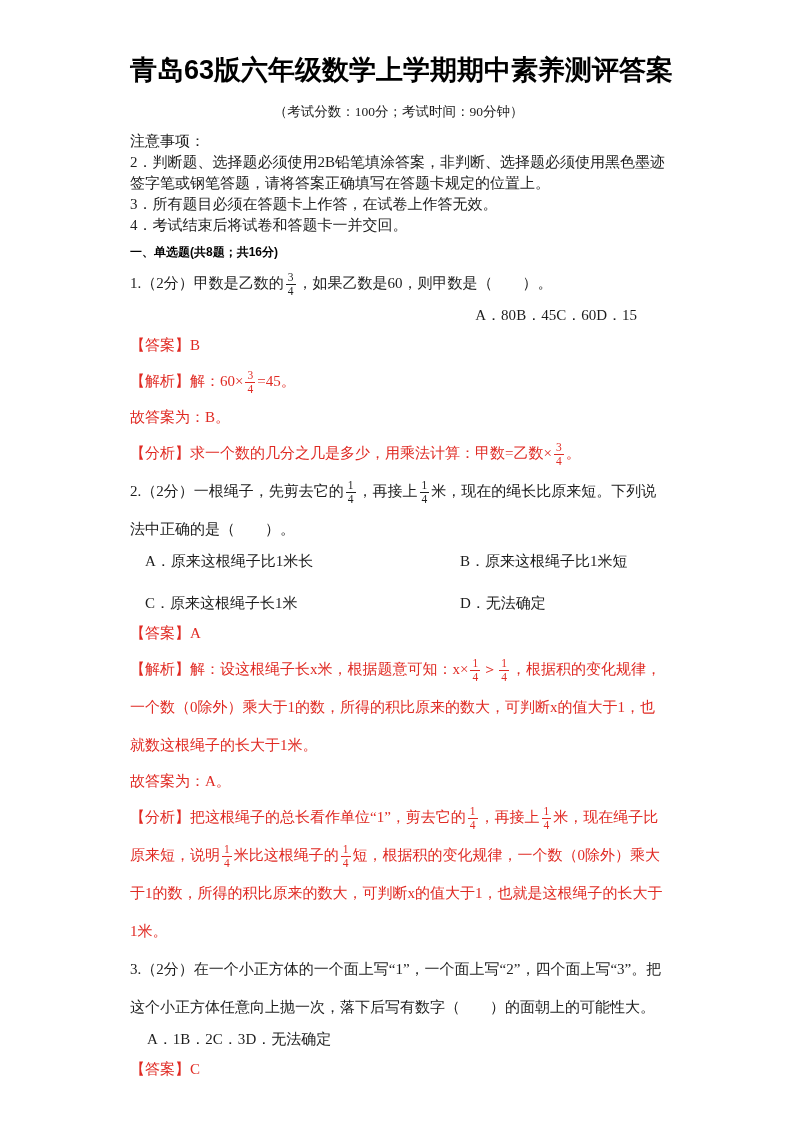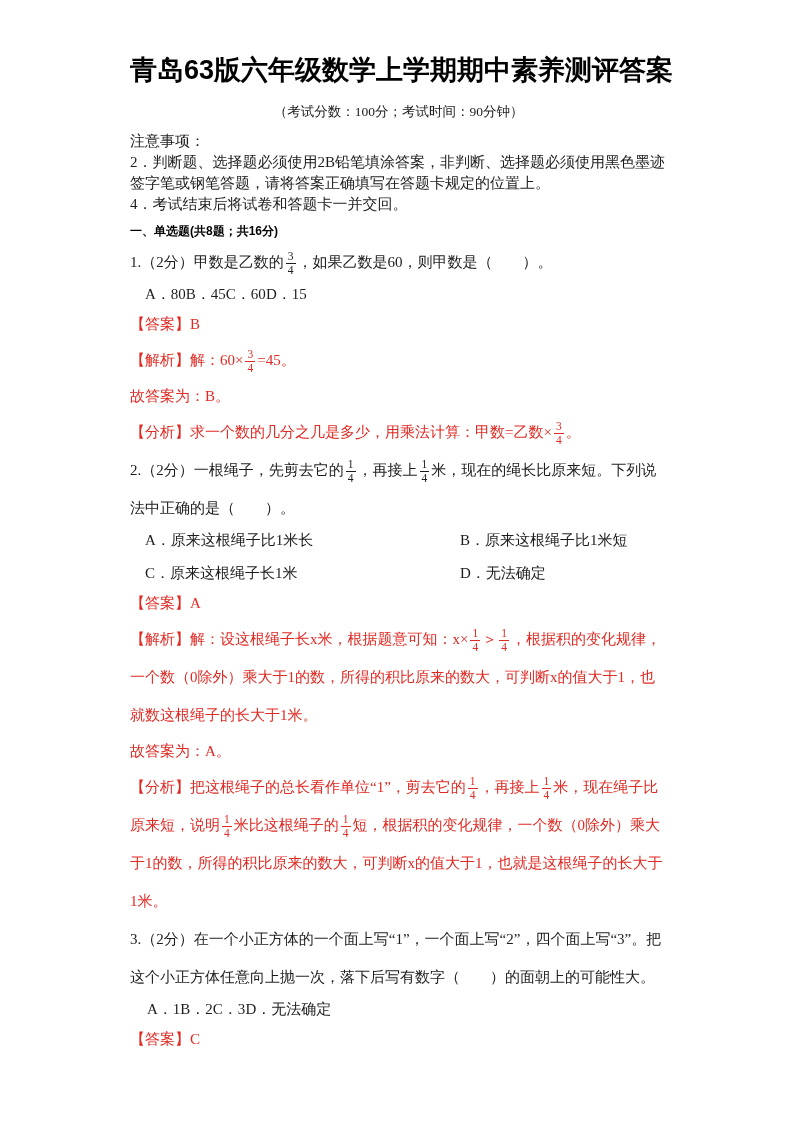--- a/index.html
+++ b/index.html
@@ -39,28 +39,28 @@
     font-family:"Liberation Sans","DejaVu Sans",sans-serif;
     font-weight:700;
     font-size:12px;
     line-height:24px;
     color:#000000;
   }
   .qtext { margin:0; line-height:38px; }
   .red { color:var(--red); }
   .line-s { margin:0; line-height:34px; }   
   .opt-row4 {
-    display:flex; justify-content:flex-start;
+    display:flex; justify-content:flex-end;
     padding:0 30px 0 15px;
     line-height:26px;
   }
   .opt-grid2 {
     display:grid;
     grid-template-columns:315px 1fr;
-    row-gap:7px;
+    row-gap:16px;
     padding-left:15px;
     line-height:26px;
   }
   .opt-flex {
     display:flex; 
     padding-left:17px;
     line-height:26px;
   }
   .frac {
     display:inline-block;
@@ -77,20 +77,21 @@
 <body>
 
 <div class="page">
 
   <h1 class="title">青岛63版六年级数学上学期期中素养测评答案</h1>
   <div class="subtitle">（考试分数：100分；考试时间：90分钟）</div>
 
   <div class="notice">
     <p>注意事项：</p>
     <p>2．判断题、选择题必须使用2B铅笔填涂答案，非判断、选择题必须使用黑色墨迹签字笔或钢笔答题，请将答案正确填写在答题卡规定的位置上。</p>
+    <p>3．所有题目必须在答题卡上作答，在试卷上作答无效。</p>
     <p>4．考试结束后将试卷和答题卡一并交回。</p>
   </div>
 
   <h2 class="section-heading">一、单选题(共8题；共16分)</h2>
 
   <div>
     <p class="qtext">1.（2分）甲数是乙数的<span class="frac"><span class="fnum">3</span><span class="fden">4</span></span>，如果乙数是60，则甲数是（　　）。</p>
     <div class="opt-row4">
       <span>A．80</span>
       <span>B．45</span>

